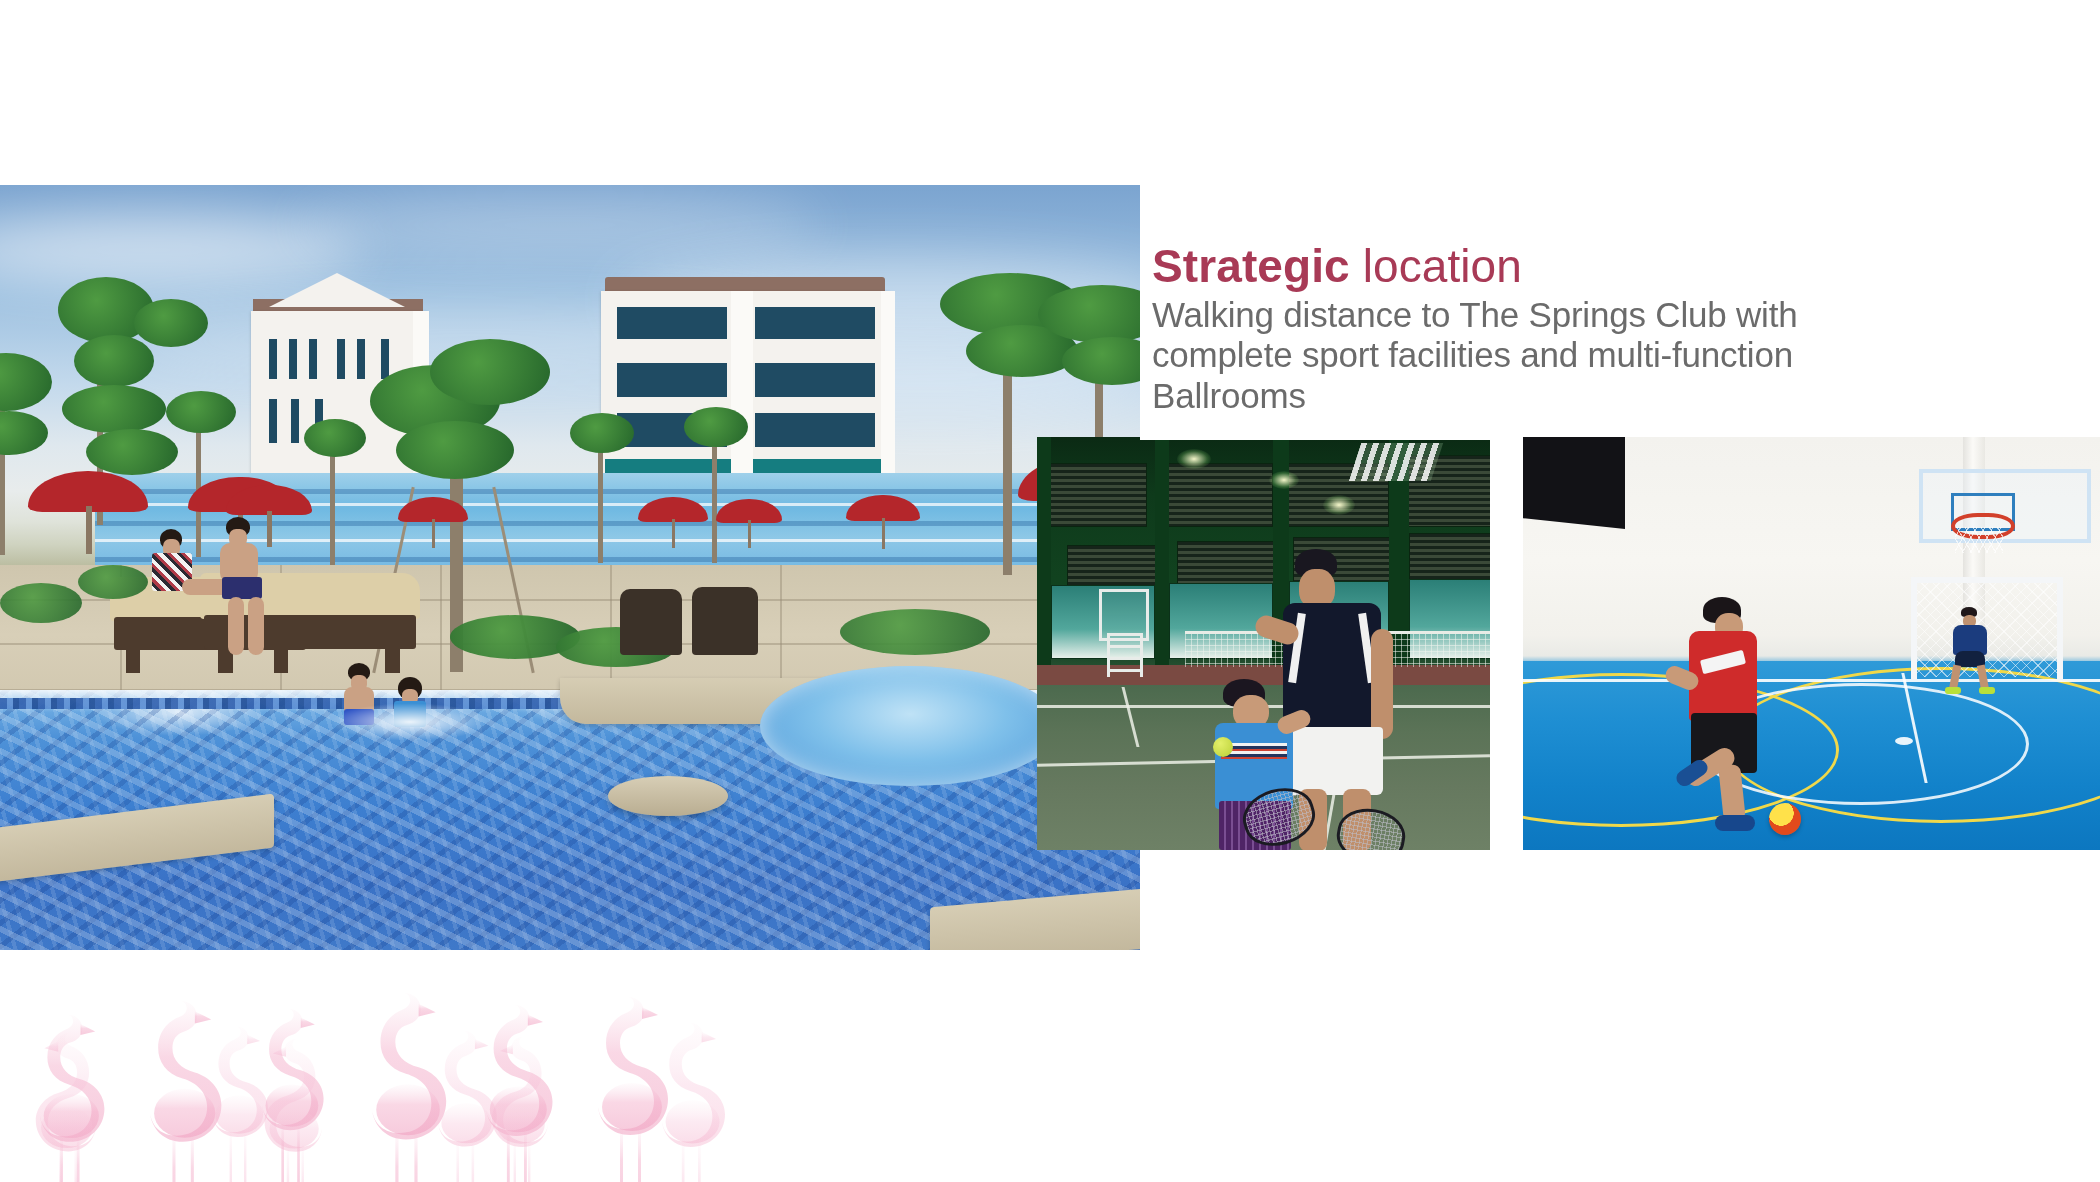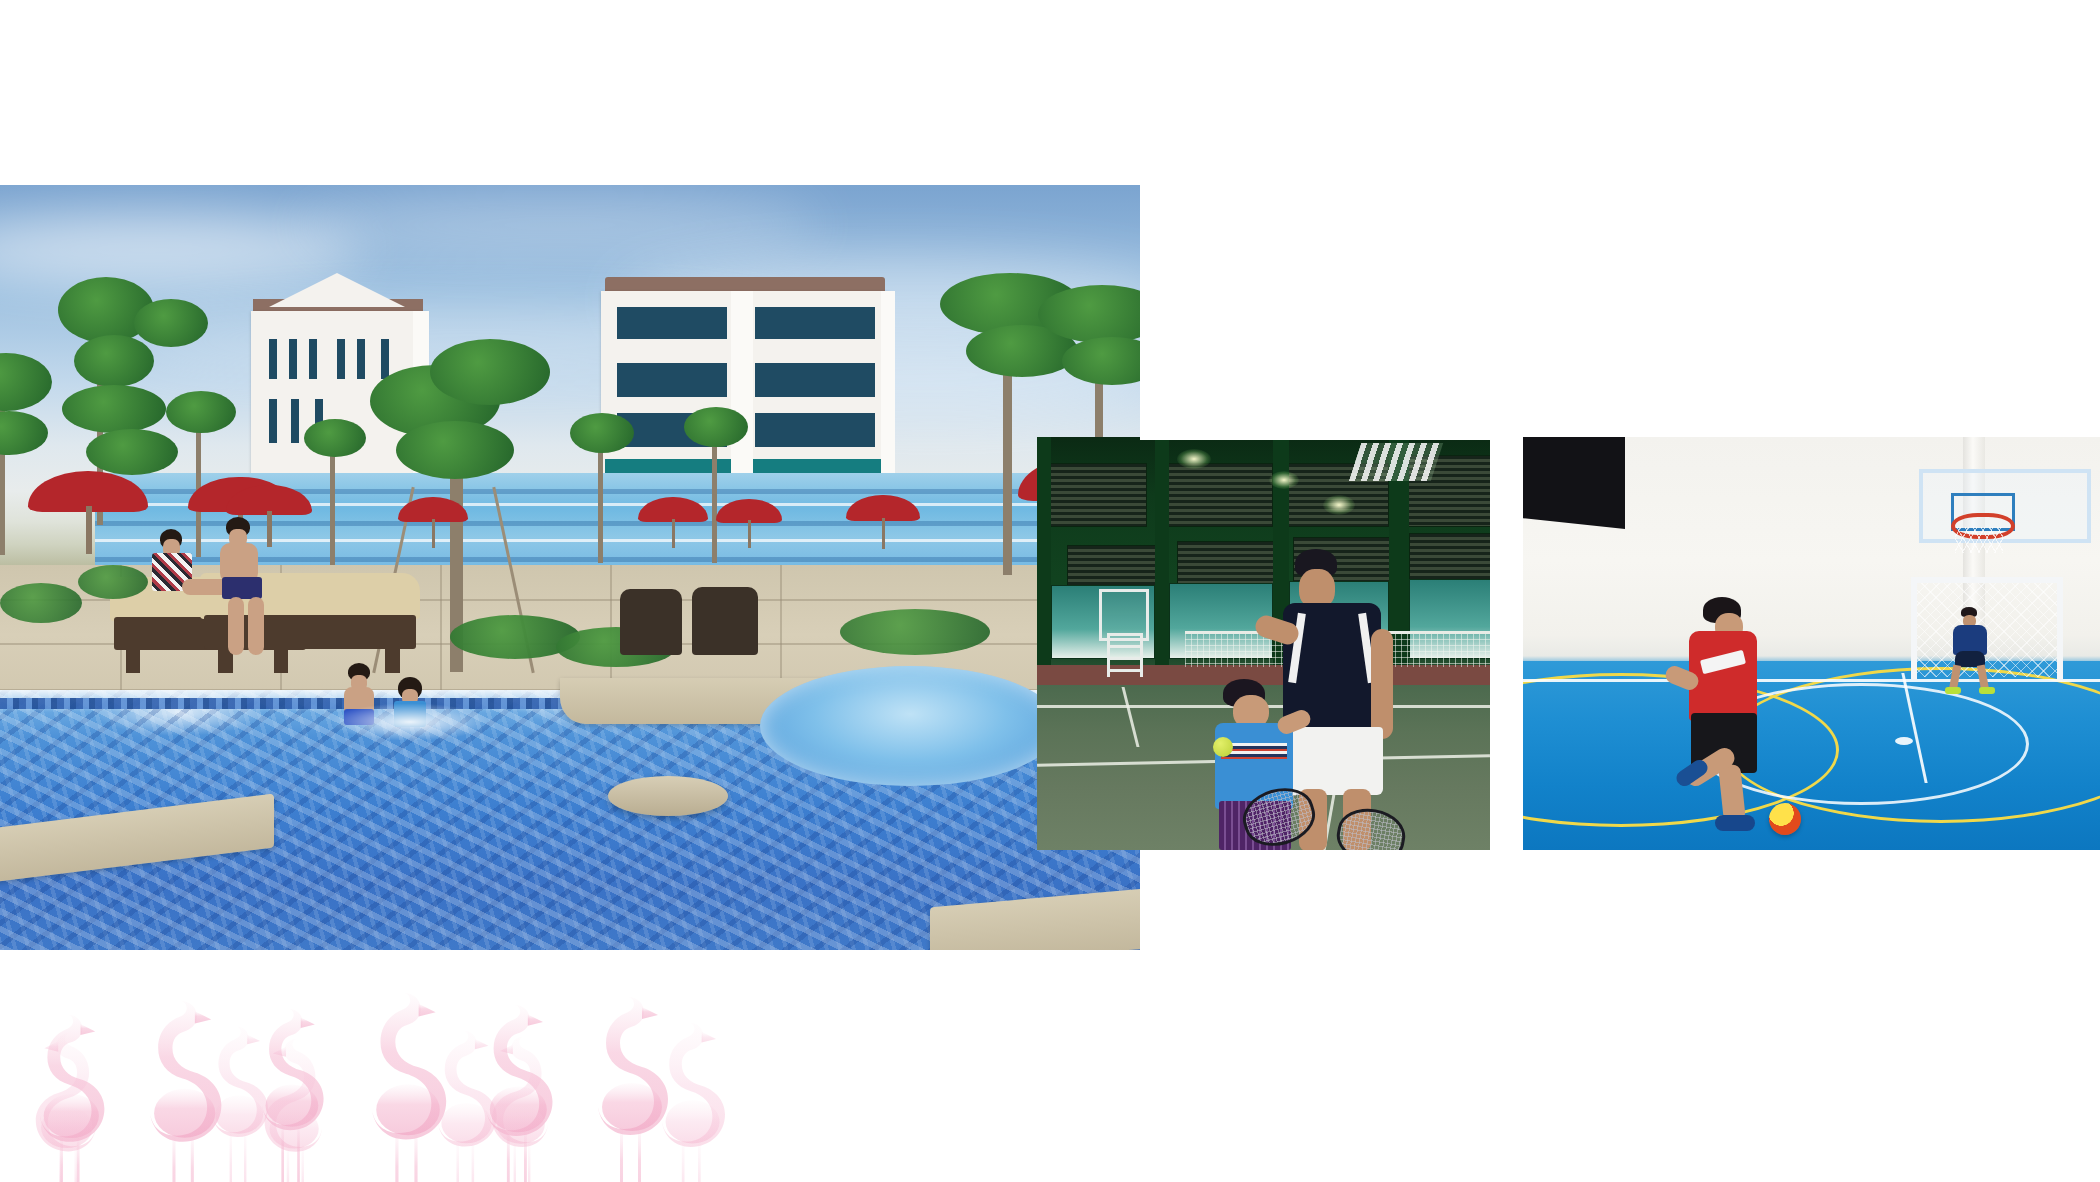--- a/index.html
+++ b/index.html
@@ -744,20 +744,24 @@
   <div style="position:absolute;left:160px;top:320px;width:54px;height:20px;background:#c89a78;border-radius:10px;transform:rotate(-32deg);"></div>
   <div style="position:absolute;left:192px;top:378px;width:40px;height:16px;background:#17478c;border-radius:8px;"></div>
   <div style="position:absolute;left:152px;top:328px;width:34px;height:16px;background:#1a4f94;border-radius:8px;transform:rotate(-34deg);"></div>
   <div class="fs-ball" style="left:246px;top:366px;width:32px;height:32px;"></div>
 </div>
 
 <div id="text-plate"></div>
 <div id="text-plate-2"></div>
 
 <div id="text-block">
+  <h1 id="heading" style="color: rgb(168, 58, 86);">
+    <span class="hl-bold">Strategic</span><span class="hl-light"> location</span>
+  </h1>
+  <p id="body-copy" style="color: rgb(107, 107, 107);">Walking distance to The Springs Club with complete sport facilities and multi-function Ballrooms</p>
 </div>
 
 <div id="flamingos">
   <svg width="760" height="227" viewBox="0 0 760 227">
     <defs>
       <linearGradient id="fgfade" x1="0" y1="0" x2="0" y2="1">
         <stop offset="0%" stop-color="#f6c2d7" stop-opacity="0.05"></stop>
         <stop offset="40%" stop-color="#f3a8c6" stop-opacity="0.45"></stop>
         <stop offset="100%" stop-color="#f0a0c0" stop-opacity="0.55"></stop>
       </linearGradient>

